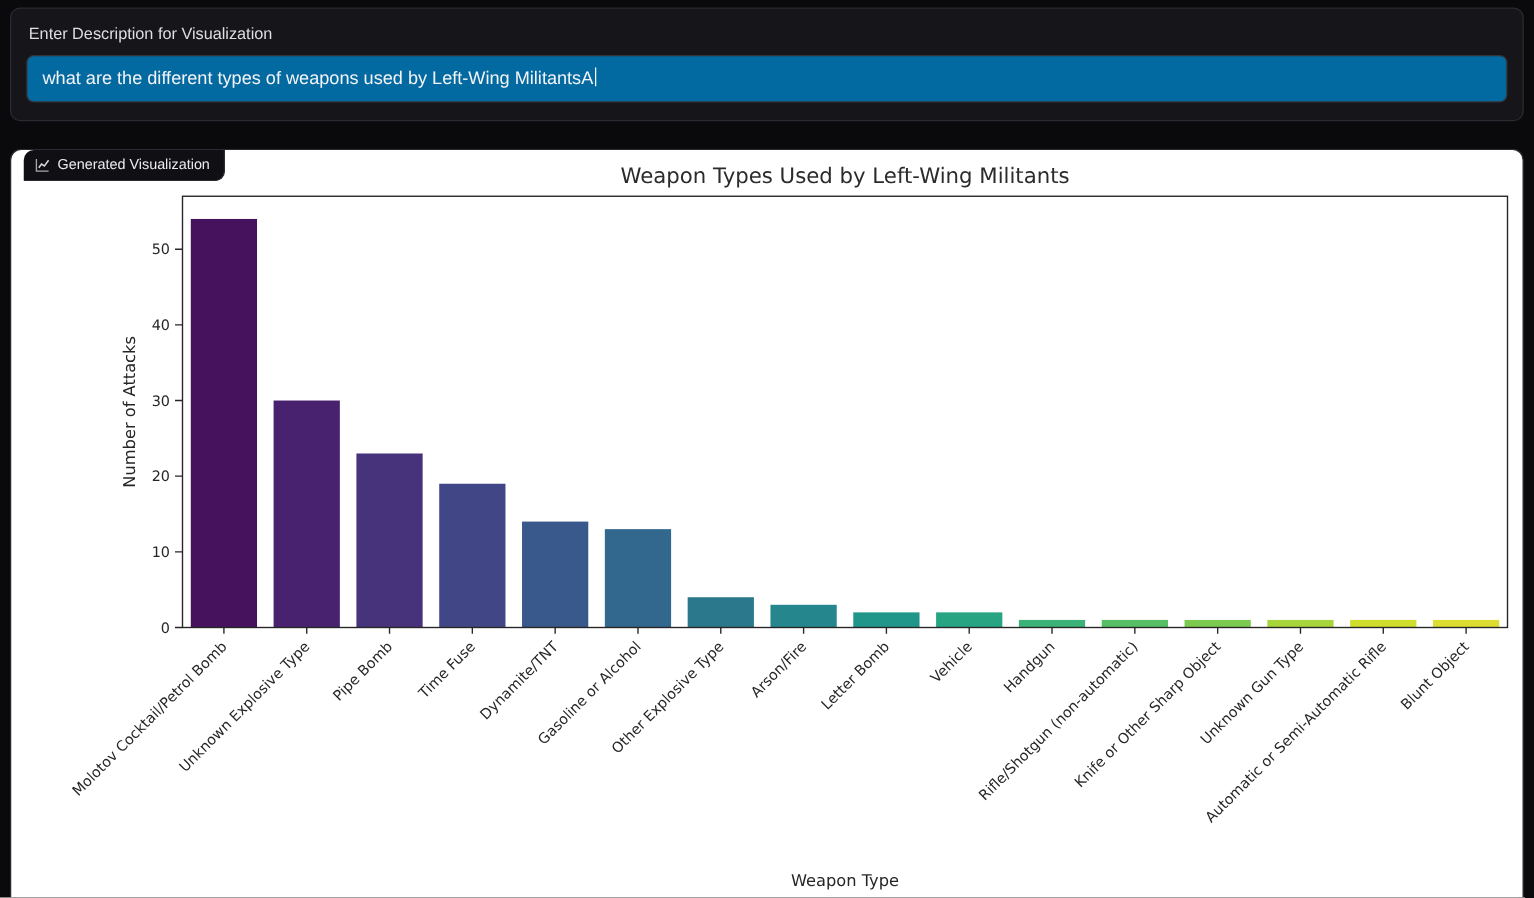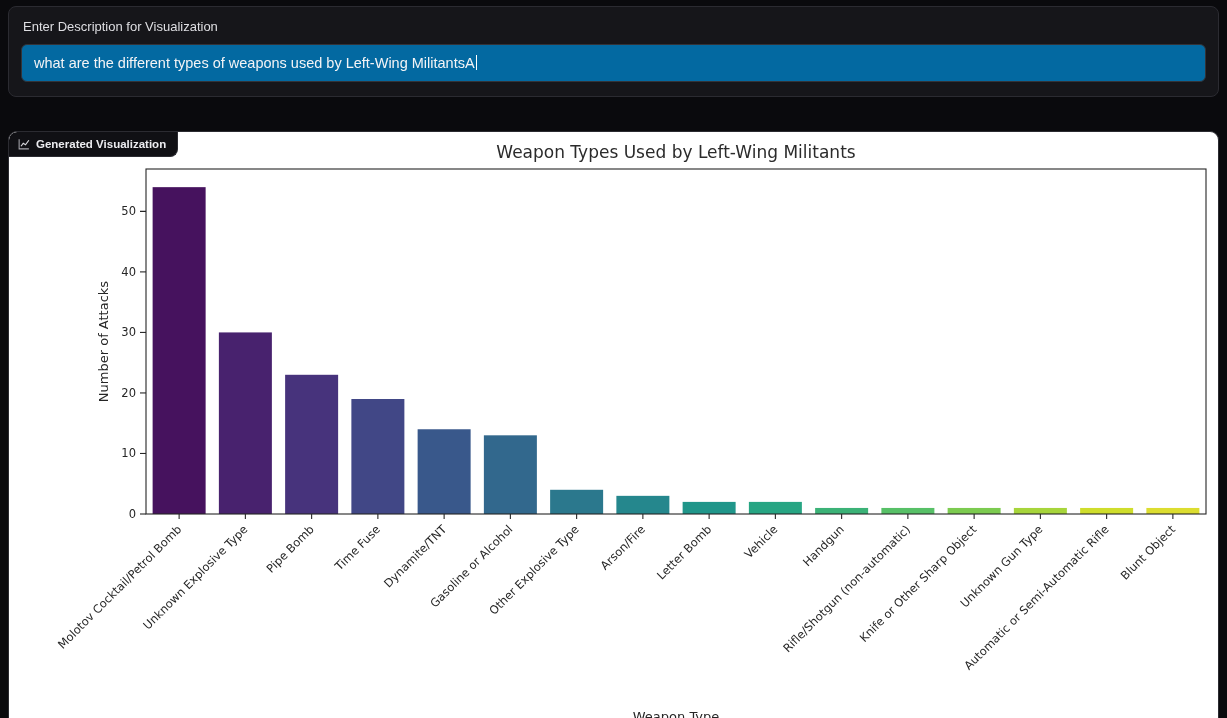--- a/index.html
+++ b/index.html
@@ -10,21 +10,21 @@
     font-family: "Liberation Sans", sans-serif;
   }
   .app { width: 100%; height: 100%; padding: 6px 8px 0; display: flex; flex-direction: column; }
 
   
   .form-block {
     background: #16161a;
     border: 1px solid #2b2b31;
     border-radius: 8px;
     padding: 10px 12px 14px;
-    margin-bottom: 34px;
+    margin-bottom: 22px;
   }
   .form-label {
     display: block;
     color: #dfdfe3;
     font-size: 13px;
     margin: 2px 2px 10px;
   }
   .textbox {
     background: #0369a1;
     border: 1px solid #333338;
@@ -45,26 +45,26 @@
   .output-panel {
     position: relative;
     flex: 1;
     background: #ffffff;
     border: 1px solid #2b2b31;
     border-bottom: none;
     border-radius: 9px 9px 0 0;
     overflow: hidden;
   }
   .badge {
-    position: absolute; top: 0; left: 0; z-index: 2;
+    position: absolute; top: 0; left: 10px; z-index: 2;
     display: flex; align-items: flex-start; gap: 6px;
     background: #101014;
     color: #ececf0;
     font-size: 11.5px;
-    font-weight: 700;
+    font-weight: 400;
     padding: 6px 11px 6px 9px;
     border-right: 1px solid #2b2b31;
     border-bottom: 1px solid #2b2b31;
     border-radius: 8px 0 8px 0;
   }
   .badge-icon { display: inline-flex; }
   .chart-wrap { width: 1211px; height: 598px; }
   svg { display: block; }
   .tick { font: 11.5px "DejaVu Sans", sans-serif; fill: #262626; }
   .axis-label { font: 13px "DejaVu Sans", sans-serif; fill: #262626; }

